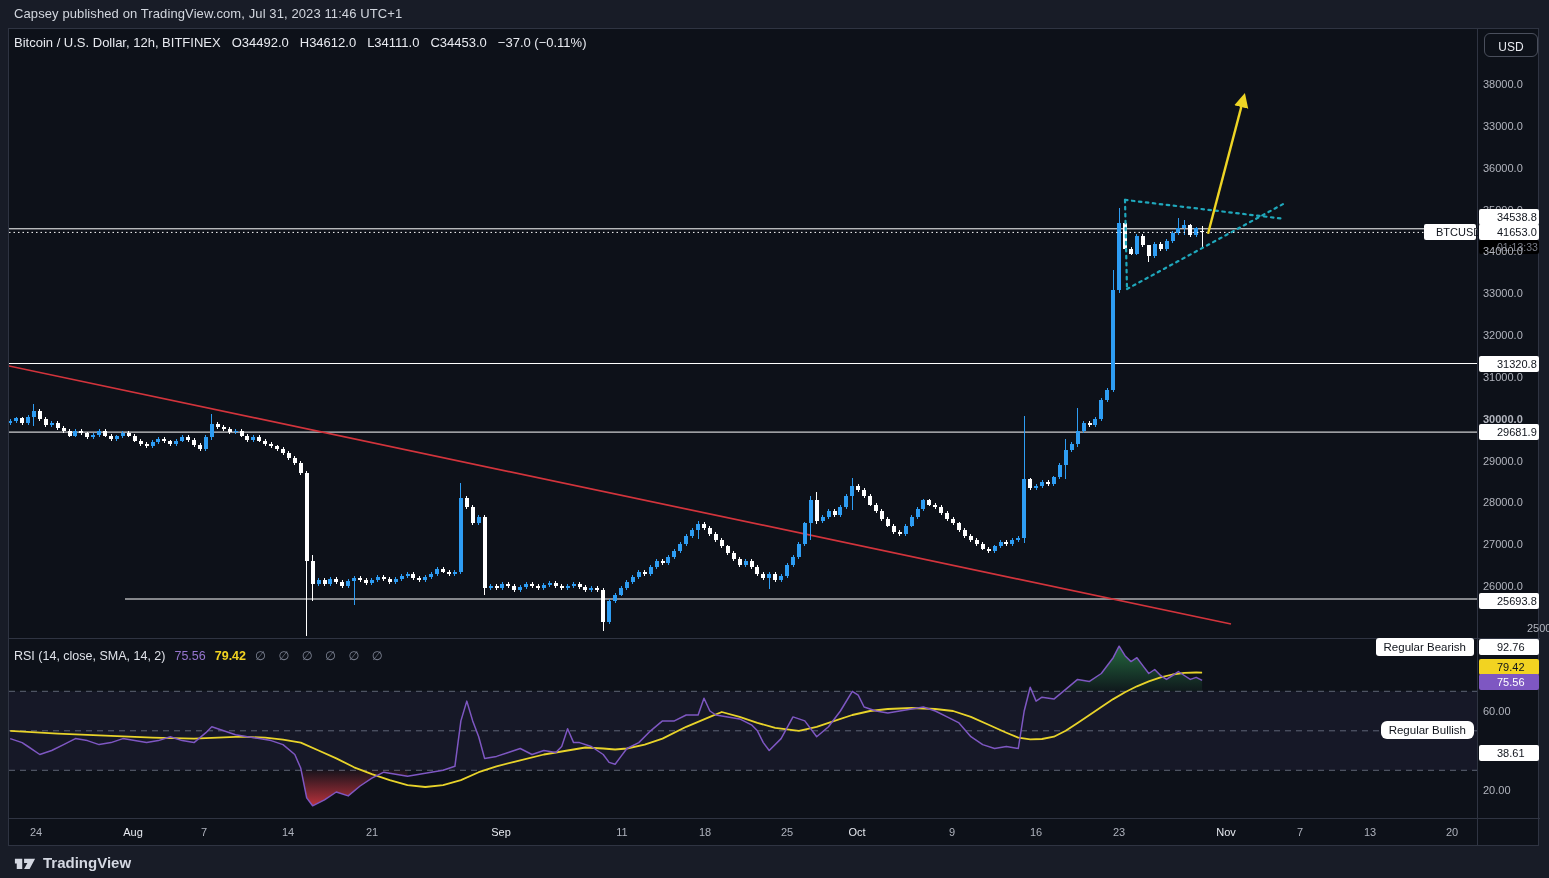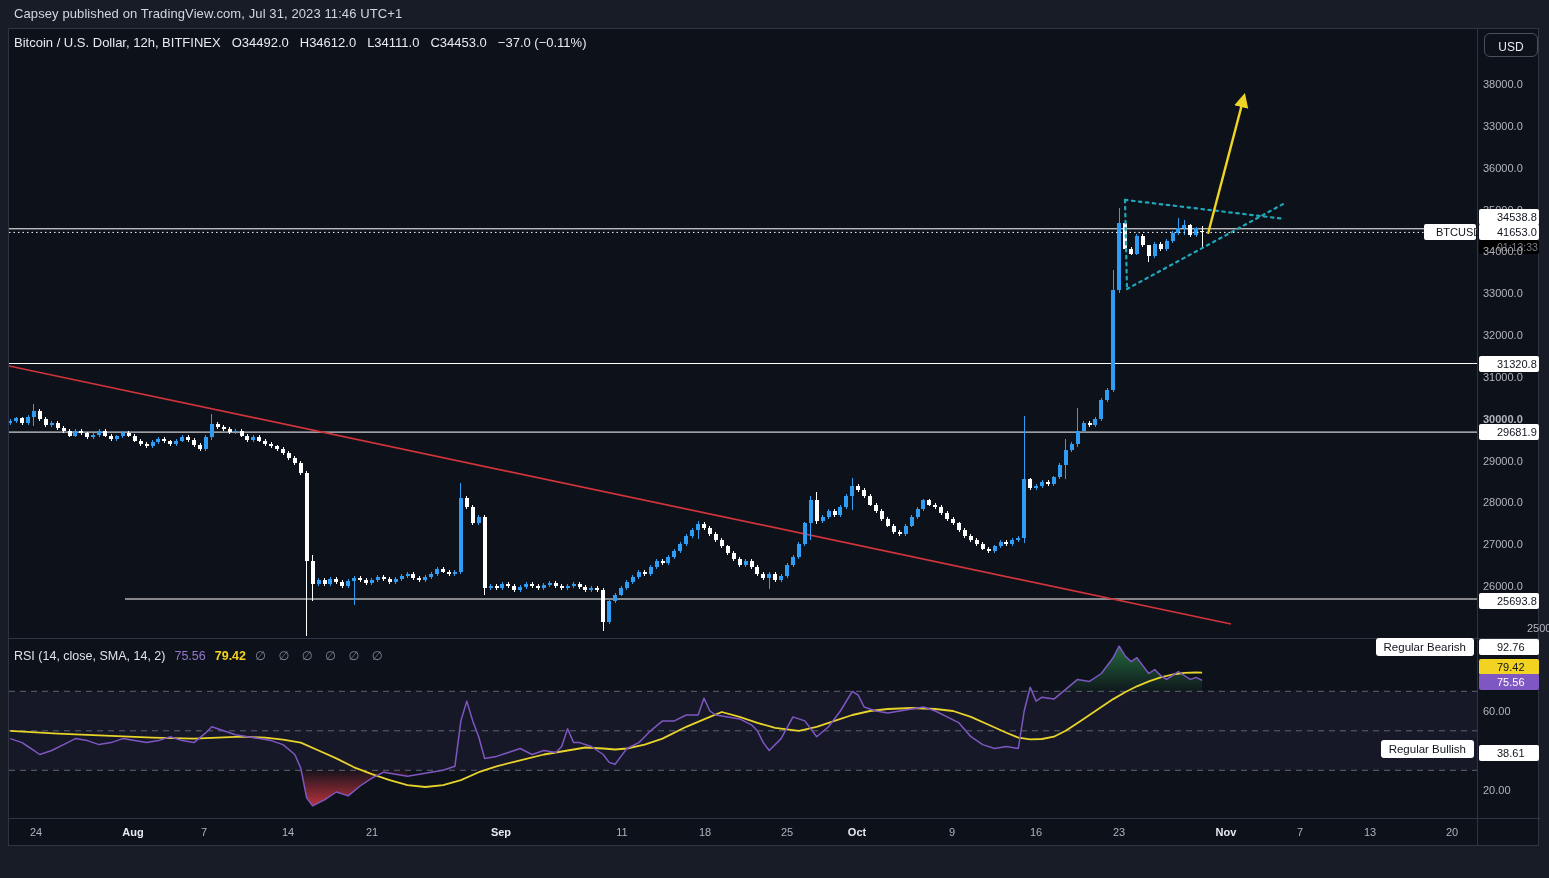--- a/index.html
+++ b/index.html
@@ -15,21 +15,21 @@
   #time-sep{left:9px;top:818px;width:1531px;height:1px;}
   #axis-sep{left:1477px;top:29px;width:1px;height:817px;}
   #main-legend{left:14px;top:35px;font-size:13px;color:#e8eaf0;display:flex;gap:11px;white-space:nowrap;}
   #main-legend .t{font-weight:400;}
   #rsi-legend{left:14px;top:648px;font-size:12.5px;color:#dfe2e9;display:flex;gap:9px;align-items:center;}
   #rsi-legend .rv{color:#9575cd;}
   #rsi-legend .mv{color:#f2d321;font-weight:700;}
   #rsi-legend .hv{color:#7c8292;word-spacing:9px;}
   .tick{position:absolute;left:1483px;height:16px;line-height:16px;font-size:11px;color:#b2b5be;}
   .ttick{position:absolute;top:0;height:28px;line-height:28px;font-size:11px;color:#aeb2bc;transform:translateX(-50%);}
-  .ttick.bold{color:#e7eaf0;font-weight:700;}
+  .ttick.bold{color:#e7eaf0;font-weight:400;}
   .tag{position:absolute;left:1479px;width:60px;height:16px;line-height:16px;font-size:11px;
        border-radius:2px;padding-left:18px;box-sizing:border-box;}
   .tag.white{background:#ffffff;color:#10141c;}
   .tag.yellow{background:#f2d321;color:#10141c;}
   .tag.purple{background:#7e57c2;color:#ffffff;}
   .tag.grey{background:#000000;color:#7b7f8a;}
   .divtag{position:absolute;right:75px;height:18px;line-height:18px;font-size:11.5px;background:#ffffff;
           color:#10141c;border-radius:3px;padding:0 8px;white-space:nowrap;}
   #symbol-tag{left:1424px;top:224px;width:52px;text-align:center;padding-left:12px;}
   #price-tag{top:224px;}
@@ -543,20 +543,29 @@
       <div class="ttick" style="left: 1444px;">20</div>
     </div>
   <div id="divergence-labels"></div>
 
   <div class="abs tag white" id="symbol-tag">BTCUSD</div>
   <div class="abs tag white" id="price-tag">41653.0</div>
   <div class="abs tag grey" id="countdown-tag">01:13:33</div>
 
   <button class="abs" id="usd-button">USD</button>
 
+  <div class="abs" id="footer">
+    <div id="tv-brand">
+      <svg width="22" height="15" viewBox="0 0 24 16">
+        <polygon points="1,4 9,4 9,15 3,15 3,9 1,9" fill="#d4d8e2"></polygon>
+        <polygon points="11,4 23,4 17,15 11,15 14.6,8.6 11,8.6" fill="#d4d8e2"></polygon>
+      </svg>
+      <span>TradingView</span>
+    </div>
+  </div>
 
 <div class="tick" style="top: 76px;">38000.0</div>
     <div class="tick" style="top: 117.846px;">33000.0</div>
     <div class="tick" style="top: 159.692px;">36000.0</div>
     <div class="tick" style="top: 201.538px;">35000.0</div>
     <div class="tick" style="top: 243.385px;">34000.0</div>
     <div class="tick" style="top: 285.231px;">33000.0</div>
     <div class="tick" style="top: 327.077px;">32000.0</div>
     <div class="tick" style="top: 368.923px;">31000.0</div>
     <div class="tick" style="top: 410.769px; font-weight: bold;">30000.0</div>
@@ -569,14 +578,14 @@
     <div class="tick" style="top: 782px;">20.00</div>
     <div class="tag white" style="top: 209px;">34538.8</div>
     <div class="tag white" style="top: 356px;">31320.8</div>
     <div class="tag white" style="top: 424px;">29681.9</div>
     <div class="tag white" style="top: 593px;">25693.8</div>
     <div class="tag white" style="top: 639px;">92.76</div>
     <div class="tag yellow" style="top: 659px;">79.42</div>
     <div class="tag purple" style="top: 674px;">75.56</div>
     <div class="tag white" style="top: 745px;">38.61</div>
     <div class="divtag" style="top: 638px;">Regular Bearish</div>
-    <div class="divtag" style="top: 740px;">Regular Bullish</div>
+    <div class="divtag" style="top: 721px; border-radius: 6px;">Regular Bullish</div>
   </div>
 
 </body></html>

